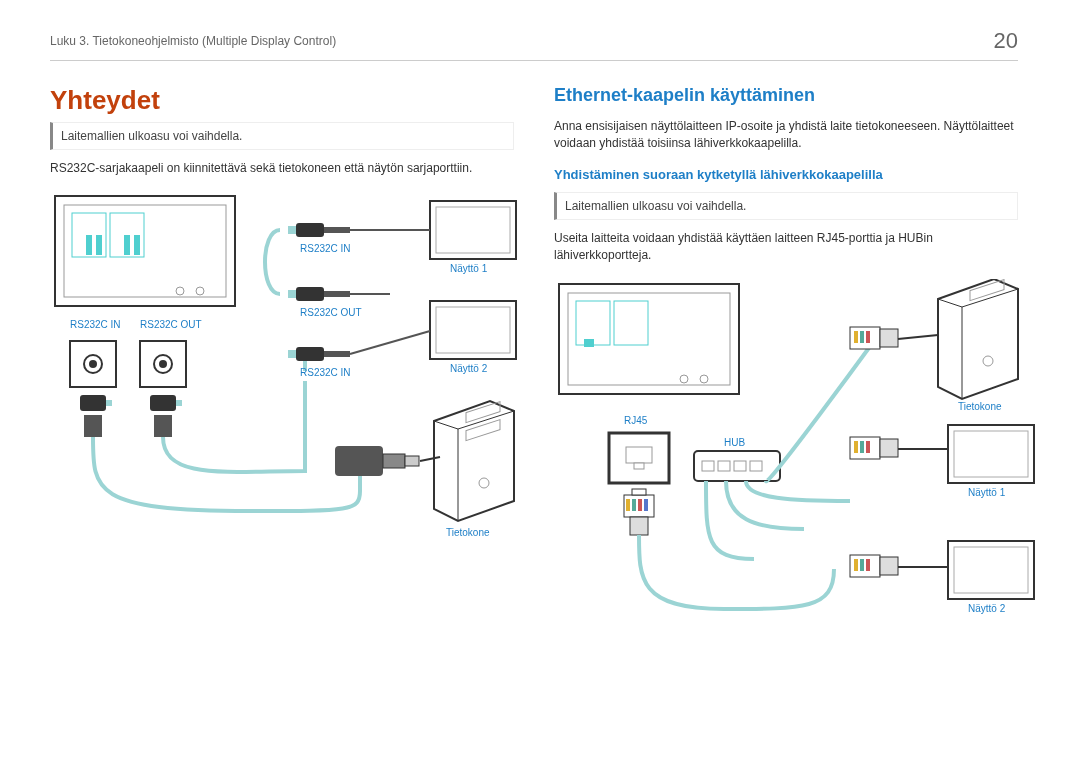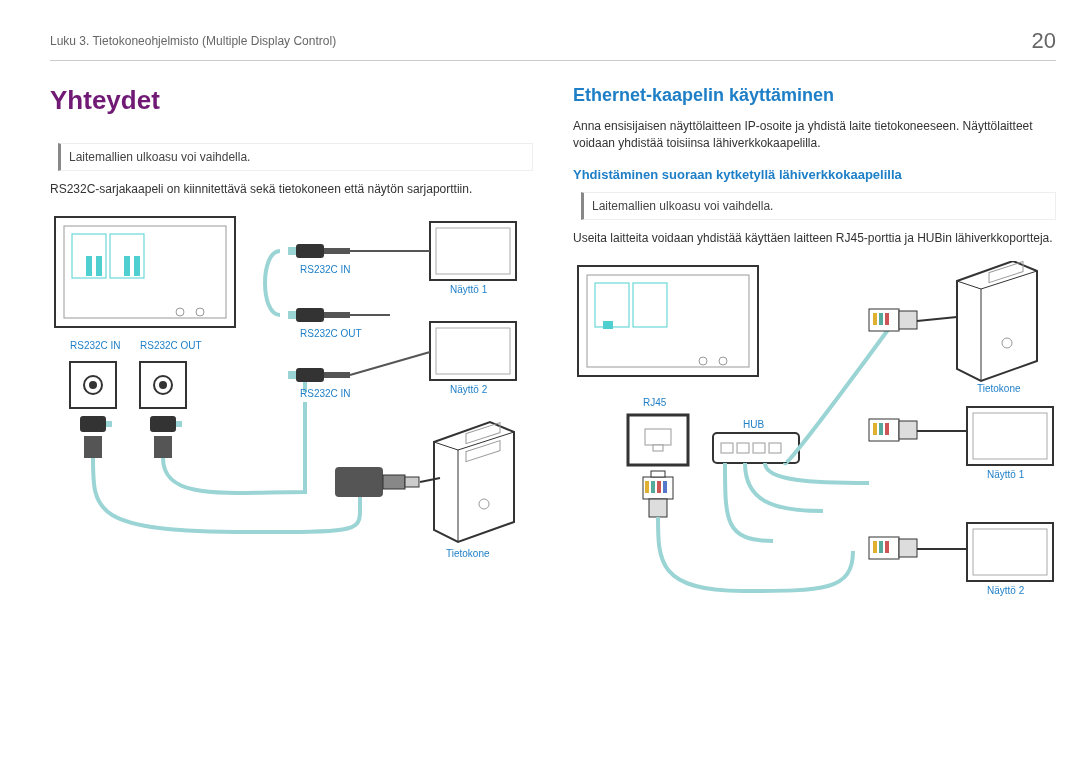--- a/index.html
+++ b/index.html
@@ -5,21 +5,21 @@
   * { box-sizing: border-box; margin: 0; padding: 0; }
   body {
     font-family: -apple-system, BlinkMacSystemFont, "Segoe UI", Arial, sans-serif;
     background: #fff;
     width: 1080px;
     height: 763px;
     position: relative;
     color: #333;
   }
   .page {
-    padding: 28px 24px 30px 50px;
+    padding: 28px 62px 30px 50px;
   }
   .header {
     display: flex;
     justify-content: space-between;
     align-items: center;
     border-bottom: 1px solid #ccc;
     padding-bottom: 6px;
     margin-bottom: 24px;
   }
   .breadcrumb {
@@ -32,24 +32,24 @@
   }
   .cols {
     display: flex;
     gap: 40px;
   }
   .col {
     flex: 1;
     min-width: 0;
   }
   h1 {
-    color: #701a75;
+    color: #c2410c;
     font-size: 26px;
     font-weight: 600;
-    margin-bottom: 27px;
+    margin-bottom: 6px;
   }
   h2 {
     color: #1e7fc7;
     font-size: 18px;
     font-weight: 600;
     margin-bottom: 12px;
   }
   h3 {
     color: #1e7fc7;
     font-size: 13px;
@@ -59,21 +59,20 @@
   .note {
     border-left: 3px solid #888;
     padding: 6px 8px;
     font-size: 12px;
     color: #444;
     margin-bottom: 10px;
     background: #fff;
     border-right: 1px solid #eee;
     border-top: 1px solid #eee;
     border-bottom: 1px solid #eee;
-    margin-left: 8px;
   }
   .body-text {
     font-size: 12px;
     color: #333;
     line-height: 1.45;
     margin-bottom: 14px;
   }
   .diagram {
     position: relative;
     width: 100%;

